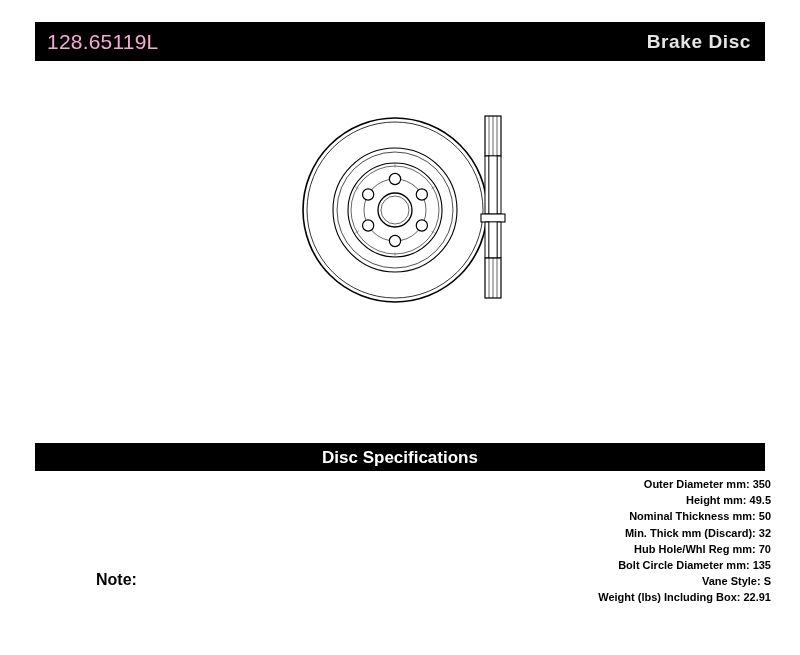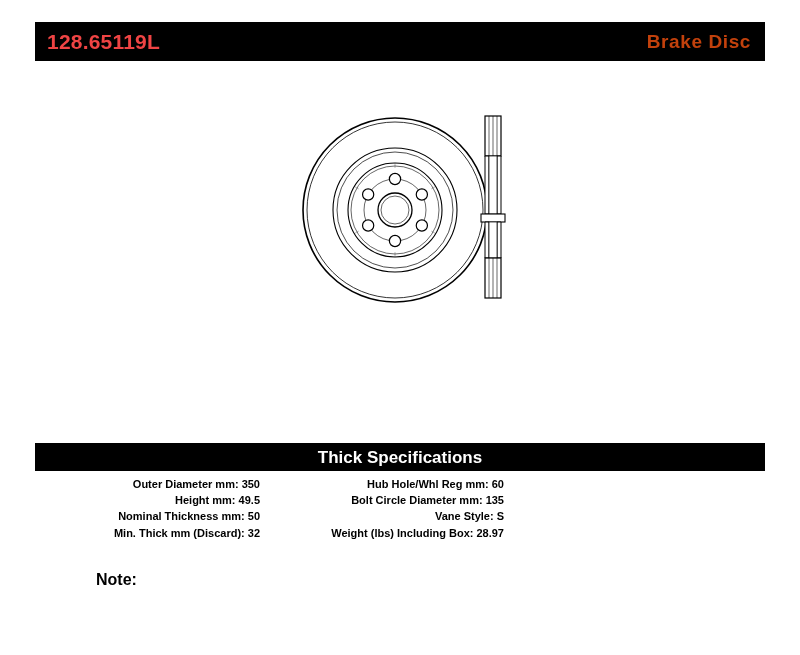--- a/index.html
+++ b/index.html
@@ -22,29 +22,29 @@
     left: 35px;
     top: 22px;
     width: 730px;
     height: 39px;
     background: #000000;
     display: flex;
     align-items: center;
     justify-content: space-between;
   }
   .part-number {
-    color: #ef4444;
+    color: #f9a8d4;
     font-size: 21px;
-    font-weight: bold;
+    font-weight: normal;
     letter-spacing: 0.2px;
     padding-left: 12px;
     line-height: 1;
   }
   .product-type {
-    color: #c2410c;
+    color: #e5e5e5;
     font-size: 19px;
     font-weight: bold;
     letter-spacing: 0.6px;
     padding-right: 14px;
     line-height: 1;
   }
 
   
   .drawing-area {
     position: absolute;
@@ -78,25 +78,26 @@
   }
   .spec-bar-title {
     color: #ffffff;
     font-size: 17px;
     font-weight: bold;
     line-height: 1;
   }
 
   .spec-columns {
     position: absolute;
-    left: 35px;
+    left: 45px;
     top: 476px;
     width: 730px;
     display: flex;
-    align-items: center;
+    align-items: flex-end;
+    flex-direction: column;
   }
   .spec-col {
     font-size: 11px;
     font-weight: bold;
   }
   .spec-col-left {
     width: 225px;
     text-align: right;
     padding-right: 4px;
   }
@@ -188,34 +189,34 @@
     <rect x="24" y="114" width="8" height="36" fill="#ffffff" stroke="#000000" stroke-width="0.7"></rect>
 
     <rect x="20" y="150" width="16" height="40" fill="#ffffff" stroke="#000000" stroke-width="1.2"></rect>
     <line x1="24" y1="150" x2="24" y2="190" stroke="#000000" stroke-width="0.6"></line>
     <line x1="28" y1="150" x2="28" y2="190" stroke="#000000" stroke-width="0.6"></line>
     <line x1="32" y1="150" x2="32" y2="190" stroke="#000000" stroke-width="0.6"></line>
   </svg>
 </div>
 
 <div class="spec-bar">
-  <div class="spec-bar-title">Thick Specifications</div>
+  <div class="spec-bar-title">Disc Specifications</div>
 </div>
 
 <div class="spec-columns">
 
   <div class="spec-col spec-col-left">
     <div class="spec-line">Outer Diameter mm: 350</div>
     <div class="spec-line">Height mm: 49.5</div>
     <div class="spec-line">Nominal Thickness mm: 50</div>
     <div class="spec-line">Min. Thick mm (Discard): 32</div>
   </div>
 
   <div class="spec-col spec-col-mid">
-    <div class="spec-line">Hub Hole/Whl Reg mm: 60</div>
+    <div class="spec-line">Hub Hole/Whl Reg mm: 70</div>
     <div class="spec-line">Bolt Circle Diameter mm: 135</div>
     <div class="spec-line">Vane Style: S</div>
-    <div class="spec-line">Weight (lbs) Including Box: 28.97</div>
+    <div class="spec-line">Weight (lbs) Including Box: 22.91</div>
   </div>
 
 </div>
 
 <div class="note">Note:</div>
 
 </body></html>

